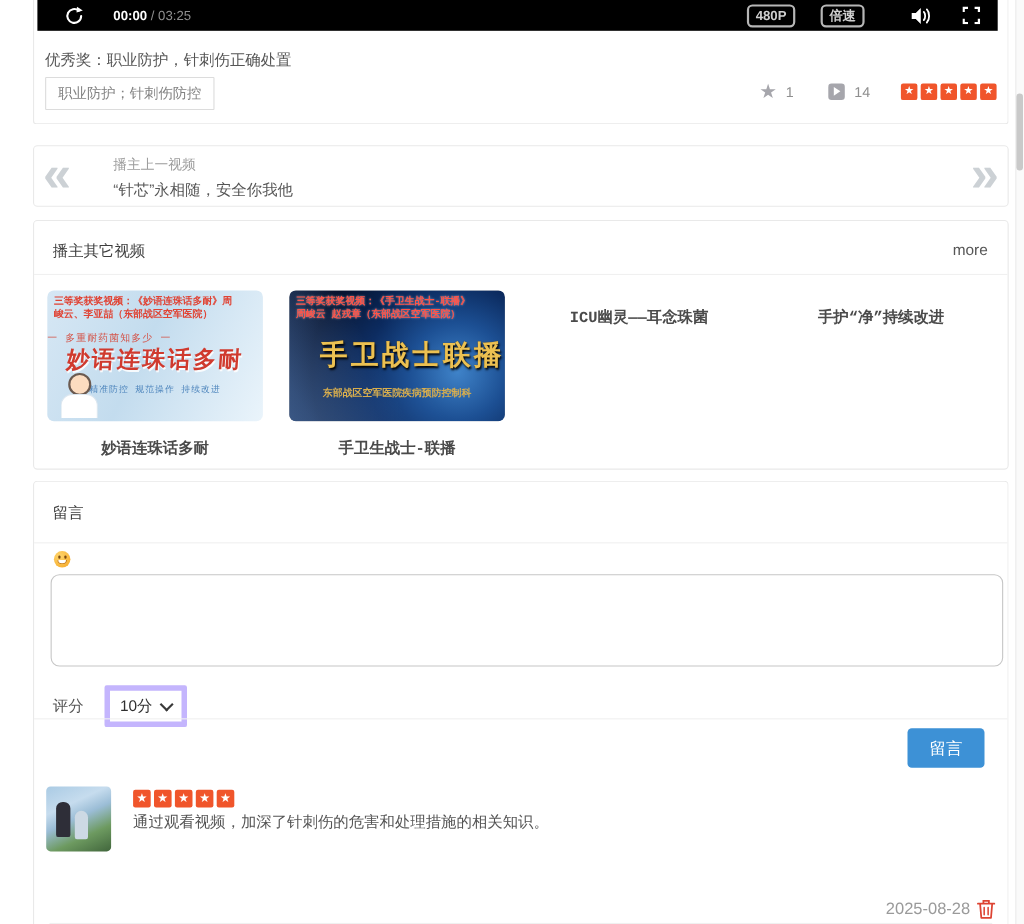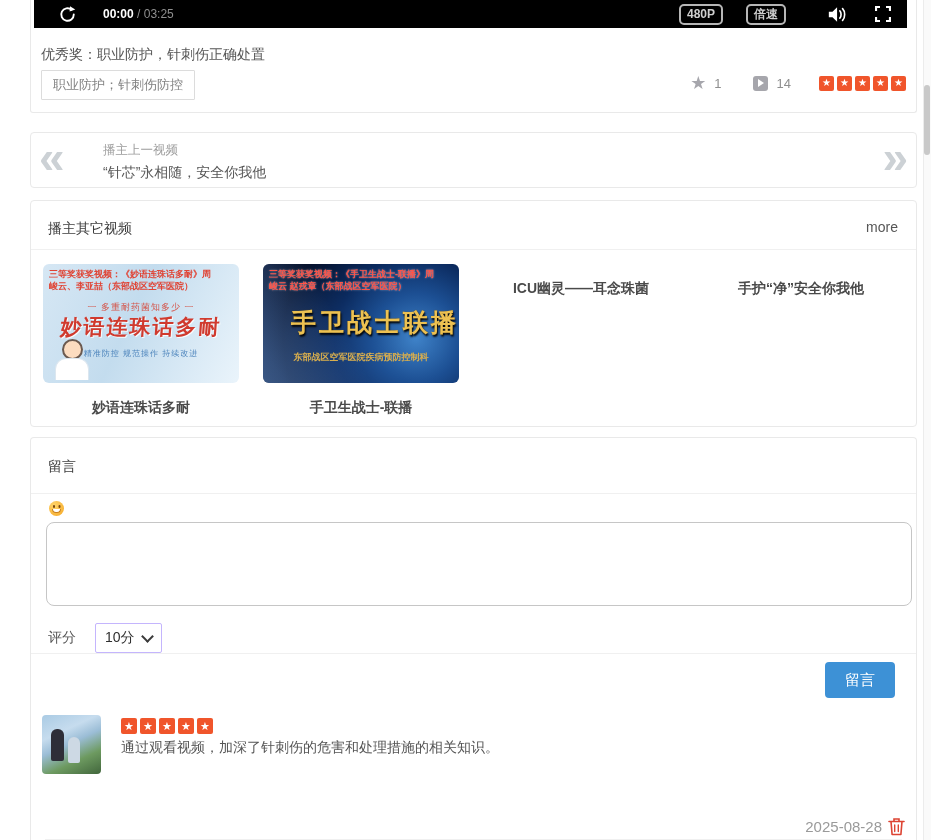--- a/index.html
+++ b/index.html
@@ -45,28 +45,28 @@
   .nav-label{font-size:12.5px;color:#9c9c9c;}
   .nav-title{font-size:14px;color:#555;margin-top:5px;}
 
   
   .box3{top:200px;height:227px;}
   .sec-head{position:absolute;left:17px;top:19px;font-size:14px;color:#3d3d3d;}
   .more{position:absolute;right:18px;top:18px;font-size:14px;color:#565656;cursor:pointer;}
   .hdiv{position:absolute;left:0;right:0;height:1px;background:#f0f0f0;}
   .div3{top:48px;}
   .thumbs{position:absolute;left:12px;top:63px;display:flex;gap:24px;}
-  .thumb-item{width:196px;}
+  .thumb-item{width:196px;font-family:Liberation Mono, monospace;}
   .thumb{width:196px;height:119px;border-radius:6px;overflow:hidden;position:relative;}
   .thumb-title{margin-top:16px;text-align:center;font-size:14px;font-weight:bold;color:#4a4a4a;}
   .banner{position:absolute;top:4px;left:6px;right:24px;font-size:9px;line-height:1.35;font-weight:bold;z-index:3;}
 
   .t1{background:linear-gradient(115deg,#d6e7f4 0%,#c3dcee 45%,#eaf4fb 100%);}
   .t1 .banner{color:#e04334;}
-  .t1 .sub{position:absolute;top:37px;width:100%;text-align:center;font-size:9px;color:#d4554a;letter-spacing:1px;}
+  .t1 .sub{position:absolute;top:37px;width:100%;font-size:9px;color:#d4554a;letter-spacing:1px;}
   .t1 .big{position:absolute;top:49px;width:100%;text-align:center;font-size:21px;font-weight:bold;color:#d03a2e;letter-spacing:2px;text-shadow:1px 1px 0 rgba(255,255,255,.85);transform:skewX(-4deg);}
   .t1 .cap{position:absolute;top:84px;width:100%;text-align:center;font-size:8px;color:#4f86bd;letter-spacing:1px;filter:blur(.7px);}
   .nurse{position:absolute;left:12px;bottom:0;width:34px;height:44px;z-index:2;}
   .nurse .head{width:21px;height:21px;border-radius:50%;background:#fcdcc0;border:2px solid #6b5a50;margin:0 auto;box-sizing:border-box;}
   .nurse .body{width:34px;height:22px;background:#fff;border:1px solid #dbe6ef;border-bottom:none;border-radius:11px 11px 0 0;margin-top:-2px;box-sizing:border-box;}
 
   .t2{background:radial-gradient(circle at 78% 62%,#3f83c9 0%,#1c4f93 26%,#0b2a5e 48%,#040d24 78%),#040d24;}
   .t2::before{content:"";position:absolute;inset:0;background:linear-gradient(62deg,rgba(140,190,255,.3) 0%,rgba(140,190,255,0) 42%),linear-gradient(55deg,rgba(90,150,235,.22) 8%,transparent 52%);}
   .t2 .banner{color:#ff5348;text-shadow:0 0 2px rgba(255,255,255,.55);}
   .t2 .big{position:absolute;top:42px;width:100%;text-align:right;font-size:25px;font-weight:bold;color:#ecc152;letter-spacing:3px;text-shadow:1px 2px 2px #000,0 0 1px #7a5a10;z-index:2;}
@@ -99,21 +99,21 @@
   
   .box4{top:437px;height:410px;border-bottom:none;}
   .cm-head{position:absolute;left:17px;top:20px;font-size:14px;color:#3d3d3d;}
   .div4a{top:55px;}
   .emoji{position:absolute;left:18px;top:63px;width:15px;height:15px;border-radius:50%;background:radial-gradient(circle at 35% 30%,#ffd56b,#f5a623);cursor:pointer;}
   .emoji::before{content:"";position:absolute;left:3.5px;top:4px;width:2.5px;height:2.5px;background:#7a4a12;border-radius:50%;box-shadow:5.5px 0 0 #7a4a12;}
   .emoji::after{content:"";position:absolute;left:3px;top:8px;width:9px;height:4px;background:#fff;border:1px solid #c87f1e;border-top:none;border-radius:0 0 9px 9px;box-sizing:border-box;}
   .cm-textarea{position:absolute;left:15px;top:84px;width:866px;height:84px;box-sizing:border-box;border:1px solid #c6c6c6;border-radius:8px;resize:none;padding:8px 10px;font:13px "Liberation Sans","DejaVu Sans",sans-serif;outline:none;}
   .rating-row{position:absolute;left:17px;top:185px;display:flex;align-items:center;}
   .rating-label{font-size:14px;color:#555;}
-  .select{display:flex;align-items:center;gap:8px;margin-left:19px;border:1px solid #c4b5fd;border-radius:2px;padding:5px 9px;font-size:14px;color:#2f2f2f;cursor:pointer;background:#fff;}
+  .select{display:flex;align-items:center;gap:8px;margin-left:19px;border:5px solid #c4b5fd;border-radius:2px;padding:5px 9px;font-size:14px;color:#2f2f2f;cursor:pointer;background:#fff;}
   .select .sel-chev{width:7px;height:7px;border-right:2px solid #3a3a3a;border-bottom:2px solid #3a3a3a;transform:rotate(45deg);margin-top:-4px;}
   .div4b{top:215px;}
   .submit{position:absolute;right:21px;top:224px;width:70px;height:36px;background:#3d91d6;border:none;border-radius:4px;color:#fff;font-size:15px;cursor:pointer;font-family:inherit;}
   .avatar{position:absolute;left:11px;top:277px;width:59px;height:59px;border-radius:4px;overflow:hidden;background:linear-gradient(155deg,#aacbe4 0%,#c6dcee 30%,#9bbdd6 48%,#6d9a60 72%,#41663c 100%);}
   .avatar::before{content:"";position:absolute;left:9px;bottom:13px;width:13px;height:32px;background:#2e2e38;border-radius:6px 6px 2px 2px;}
   .avatar::after{content:"";position:absolute;left:26px;bottom:11px;width:12px;height:26px;background:#cdd9e4;border-radius:6px 6px 2px 2px;}
   .c-stars{position:absolute;left:90px;top:280px;display:flex;gap:3px;}
   .c-text{position:absolute;left:90px;top:301px;font-size:14px;color:#555;}
   .c-date-row{position:absolute;right:11px;top:379px;display:flex;align-items:center;gap:6px;}
   .c-date{font-size:15px;color:#9a9a9a;}
@@ -213,21 +213,21 @@
           <div class="cap">东部战区空军医院疾病预防控制科</div>
         </div>
         <div class="thumb-title">手卫生战士-联播</div>
       </div>
 
       <div class="thumb-item">
         <div class="thumb-title">ICU幽灵——耳念珠菌</div>
       </div>
 
       <div class="thumb-item">
-        <div class="thumb-title">手护“净”安全你我他</div>
+        <div class="thumb-title">手护“净”持续改进</div>
       </div>
 
     </div>
   </div>
 
   <div class="card box4">
     <div class="cm-head">留言</div>
     <div class="hdiv div4a"></div>
     <div class="emoji"></div>
     <textarea class="cm-textarea" style=""></textarea>

